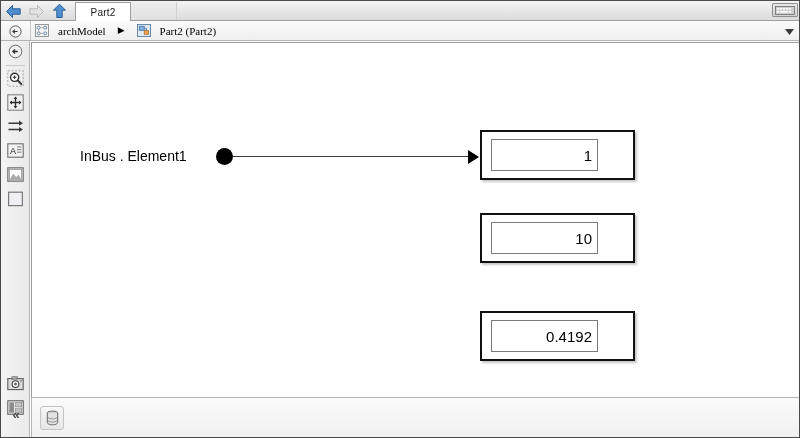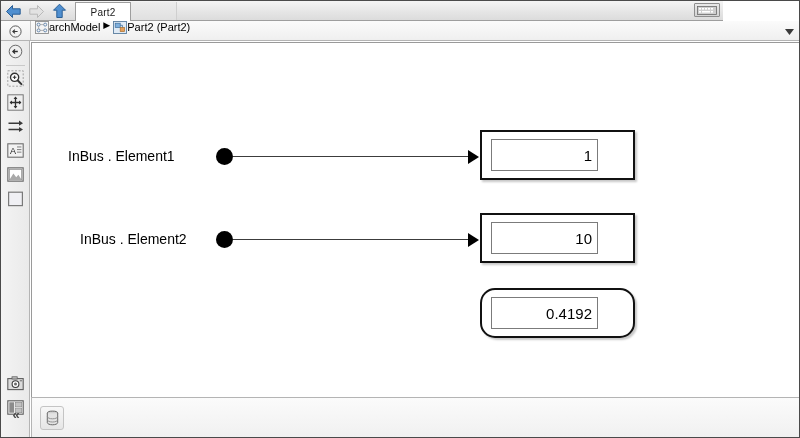--- a/index.html
+++ b/index.html
@@ -19,21 +19,21 @@
     box-sizing: border-box;
     border: 1px solid #4a4a4a;
     background: #ffffff;
     overflow: hidden;
   }
 
   
   .tabbar {
     position: absolute;
     left: 0; top: 0;
-    width: 722px; height: 20px;
+    width: 800px; height: 20px;
     background: linear-gradient(to bottom, #f4f4f4 0%, #e6e6e6 55%, #dcdcdc 100%);
     border-bottom: 1px solid #9e9e9e;
     box-sizing: border-box;
   }
   .nav-arrows {
     position: absolute;
     left: 2px; top: 0;
     height: 20px;
     display: flex;
     align-items: center;
@@ -101,23 +101,25 @@
     position: absolute;
     left: 29px; top: 0;
     width: 1px; height: 19px;
     background: #c6c6c6;
   }
   .crumb-items {
     position: absolute;
     left: 34px; top: 0;
     height: 19px;
     display: flex;
-    gap: 0;
+    align-items: center;
+    gap: 9px;
     font-size: 11px;
     color: #000;
+    font-family: Liberation Serif, serif;
   }
   .crumb-label { white-space: nowrap; }
   .crumb-arrow {
     font-size: 9px;
     color: #000;
     margin: 0 3px;
     line-height: 1;
   }
   .crumb-dropdown {
     position: absolute;
@@ -424,44 +426,38 @@
         <rect x="8.4" y="8.1" width="6.3" height="4.6" fill="#c2c2c2" stroke="#8a8a8a" stroke-width="0.6"></rect>
       </svg>
     </div>
   </div>
 
   <div class="collapse-chevron">«</div>
 
   <div class="canvas">
 
     <div class="signal-row" style="top:93px;">
-      <div class="sig-label" style="left:36px; top:13px;">InBus . Element1</div>
+      <div class="sig-label" style="left:48px; top:13px;">InBus . Element1</div>
       <div class="sig-port" style="left:184px; top:12px;"></div>
       <div class="sig-wire" style="left:201px; top:20px; width:235px;"></div>
       <div class="sig-arrow" style="left:436px; top:14px;"></div>
     </div>
 
     <div class="disp-block" style="left:448px; top:87px; width:155px; height:50px;">
       <div class="disp-inner">1</div>
     </div>
 
-    <div class="signal-row" style="top:176px;">
-      <div class="sig-label" style="left:48px; top:13px;">InBus . Element2</div>
-      <div class="sig-port" style="left:184px; top:12px;"></div>
-      <div class="sig-wire" style="left:201px; top:20px; width:235px;"></div>
-      <div class="sig-arrow" style="left:436px; top:14px;"></div>
-    </div>
 
     <div class="disp-block" style="left:448px; top:170px; width:155px; height:50px;padding-left:12px;">
       <div class="disp-inner">10</div>
     </div>
     <div class="disp-caption" style="left:448px; top:225px; width:155px;"></div>
 
 
-    <div class="disp-block" style="left:448px; top:245px; width:155px; height:50px;border-radius:15px;">
+    <div class="disp-block" style="left:448px; top:268px; width:155px; height:50px;">
       <div class="disp-inner">0.4192</div>
     </div>
     <div class="disp-caption" style="left:448px; top:310px; width:155px;"></div>
 
   </div>
 
   <div class="statusbar">
     <div class="status-btn">
       <svg width="15" height="16" viewBox="0 0 15 16">
         <ellipse cx="7.5" cy="3.2" rx="5.2" ry="2.1" fill="#d0d0d0" stroke="#6a6a6a" stroke-width="1"></ellipse>

